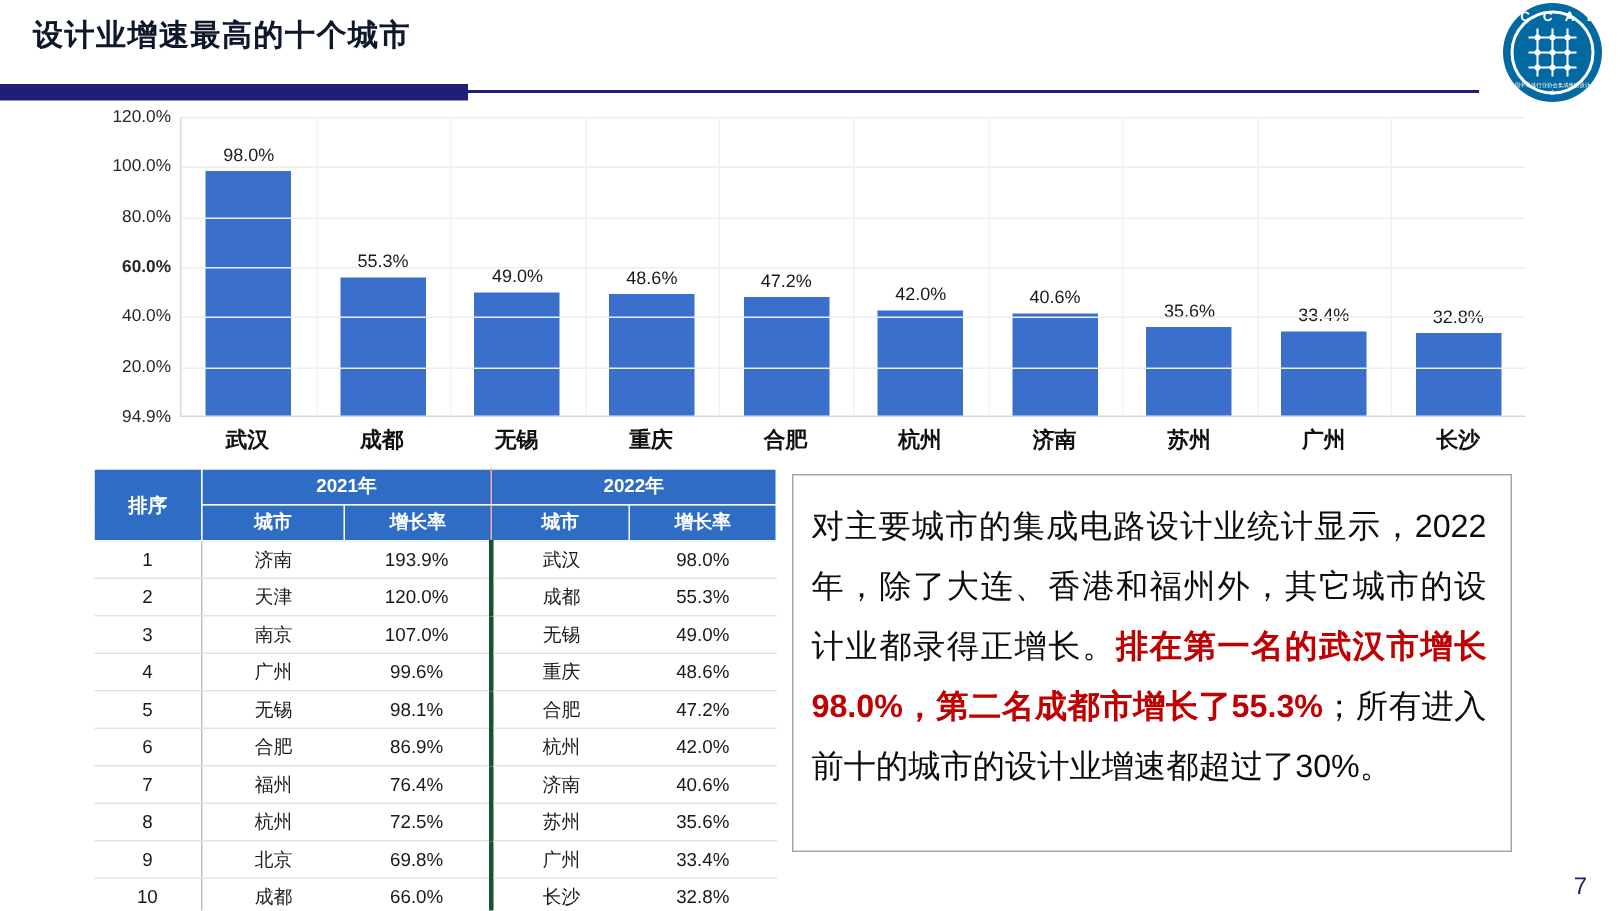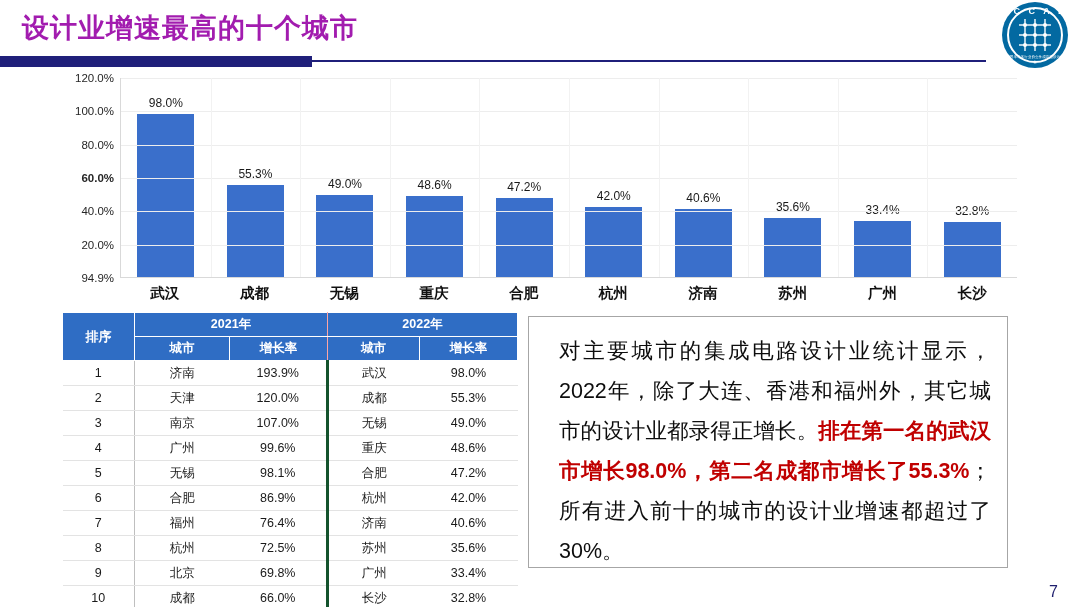--- a/index.html
+++ b/index.html
@@ -7,21 +7,21 @@
     width:1080px;height:607px;
     background:#ffffff;
     font-family:"Liberation Sans","DejaVu Sans",sans-serif;
     overflow:hidden;position:relative;
   }
   .slide{position:absolute;inset:0;}
 
   
   .title{
     position:absolute;left:22px;top:10px;
-    font-size:27px;font-weight:bold;color:#a21caf;
+    font-size:20px;font-weight:bold;color:#0f172a;
     letter-spacing:1px;white-space:nowrap;
   }
   .rule-thick{
     position:absolute;left:0;top:56px;width:312px;height:11px;
     background:#1F1F7A;
   }
   .rule-thin{
     position:absolute;left:312px;top:60px;width:674px;height:2px;
     background:#1F1F7A;
   }
@@ -124,21 +124,21 @@
   }
   table.data td.sep{border-right:3px solid #14532d;}
   table.data th.sep{border-right:1px solid #fca5a5;}
   table.data tr td:first-child{border-right:1px solid #BFBFBF;}
 
   
   .callout{
     position:absolute;left:528px;top:316px;width:480px;height:252px;
     border:1px solid #A6A6A6;background:#ffffff;
     box-sizing:border-box;
-    padding:14px 16px 10px 30px;
+    padding:14px 16px 10px 12px;
   }
   .callout p{
     margin:0;font-size:21.5px;line-height:40px;color:#0D0D0D;
     text-align:justify;letter-spacing:0px;
   }
   .hl{color:#C00000;font-weight:bold;}
 
   
   .footer{
     position:absolute;left:0;right:0;bottom:6px;

